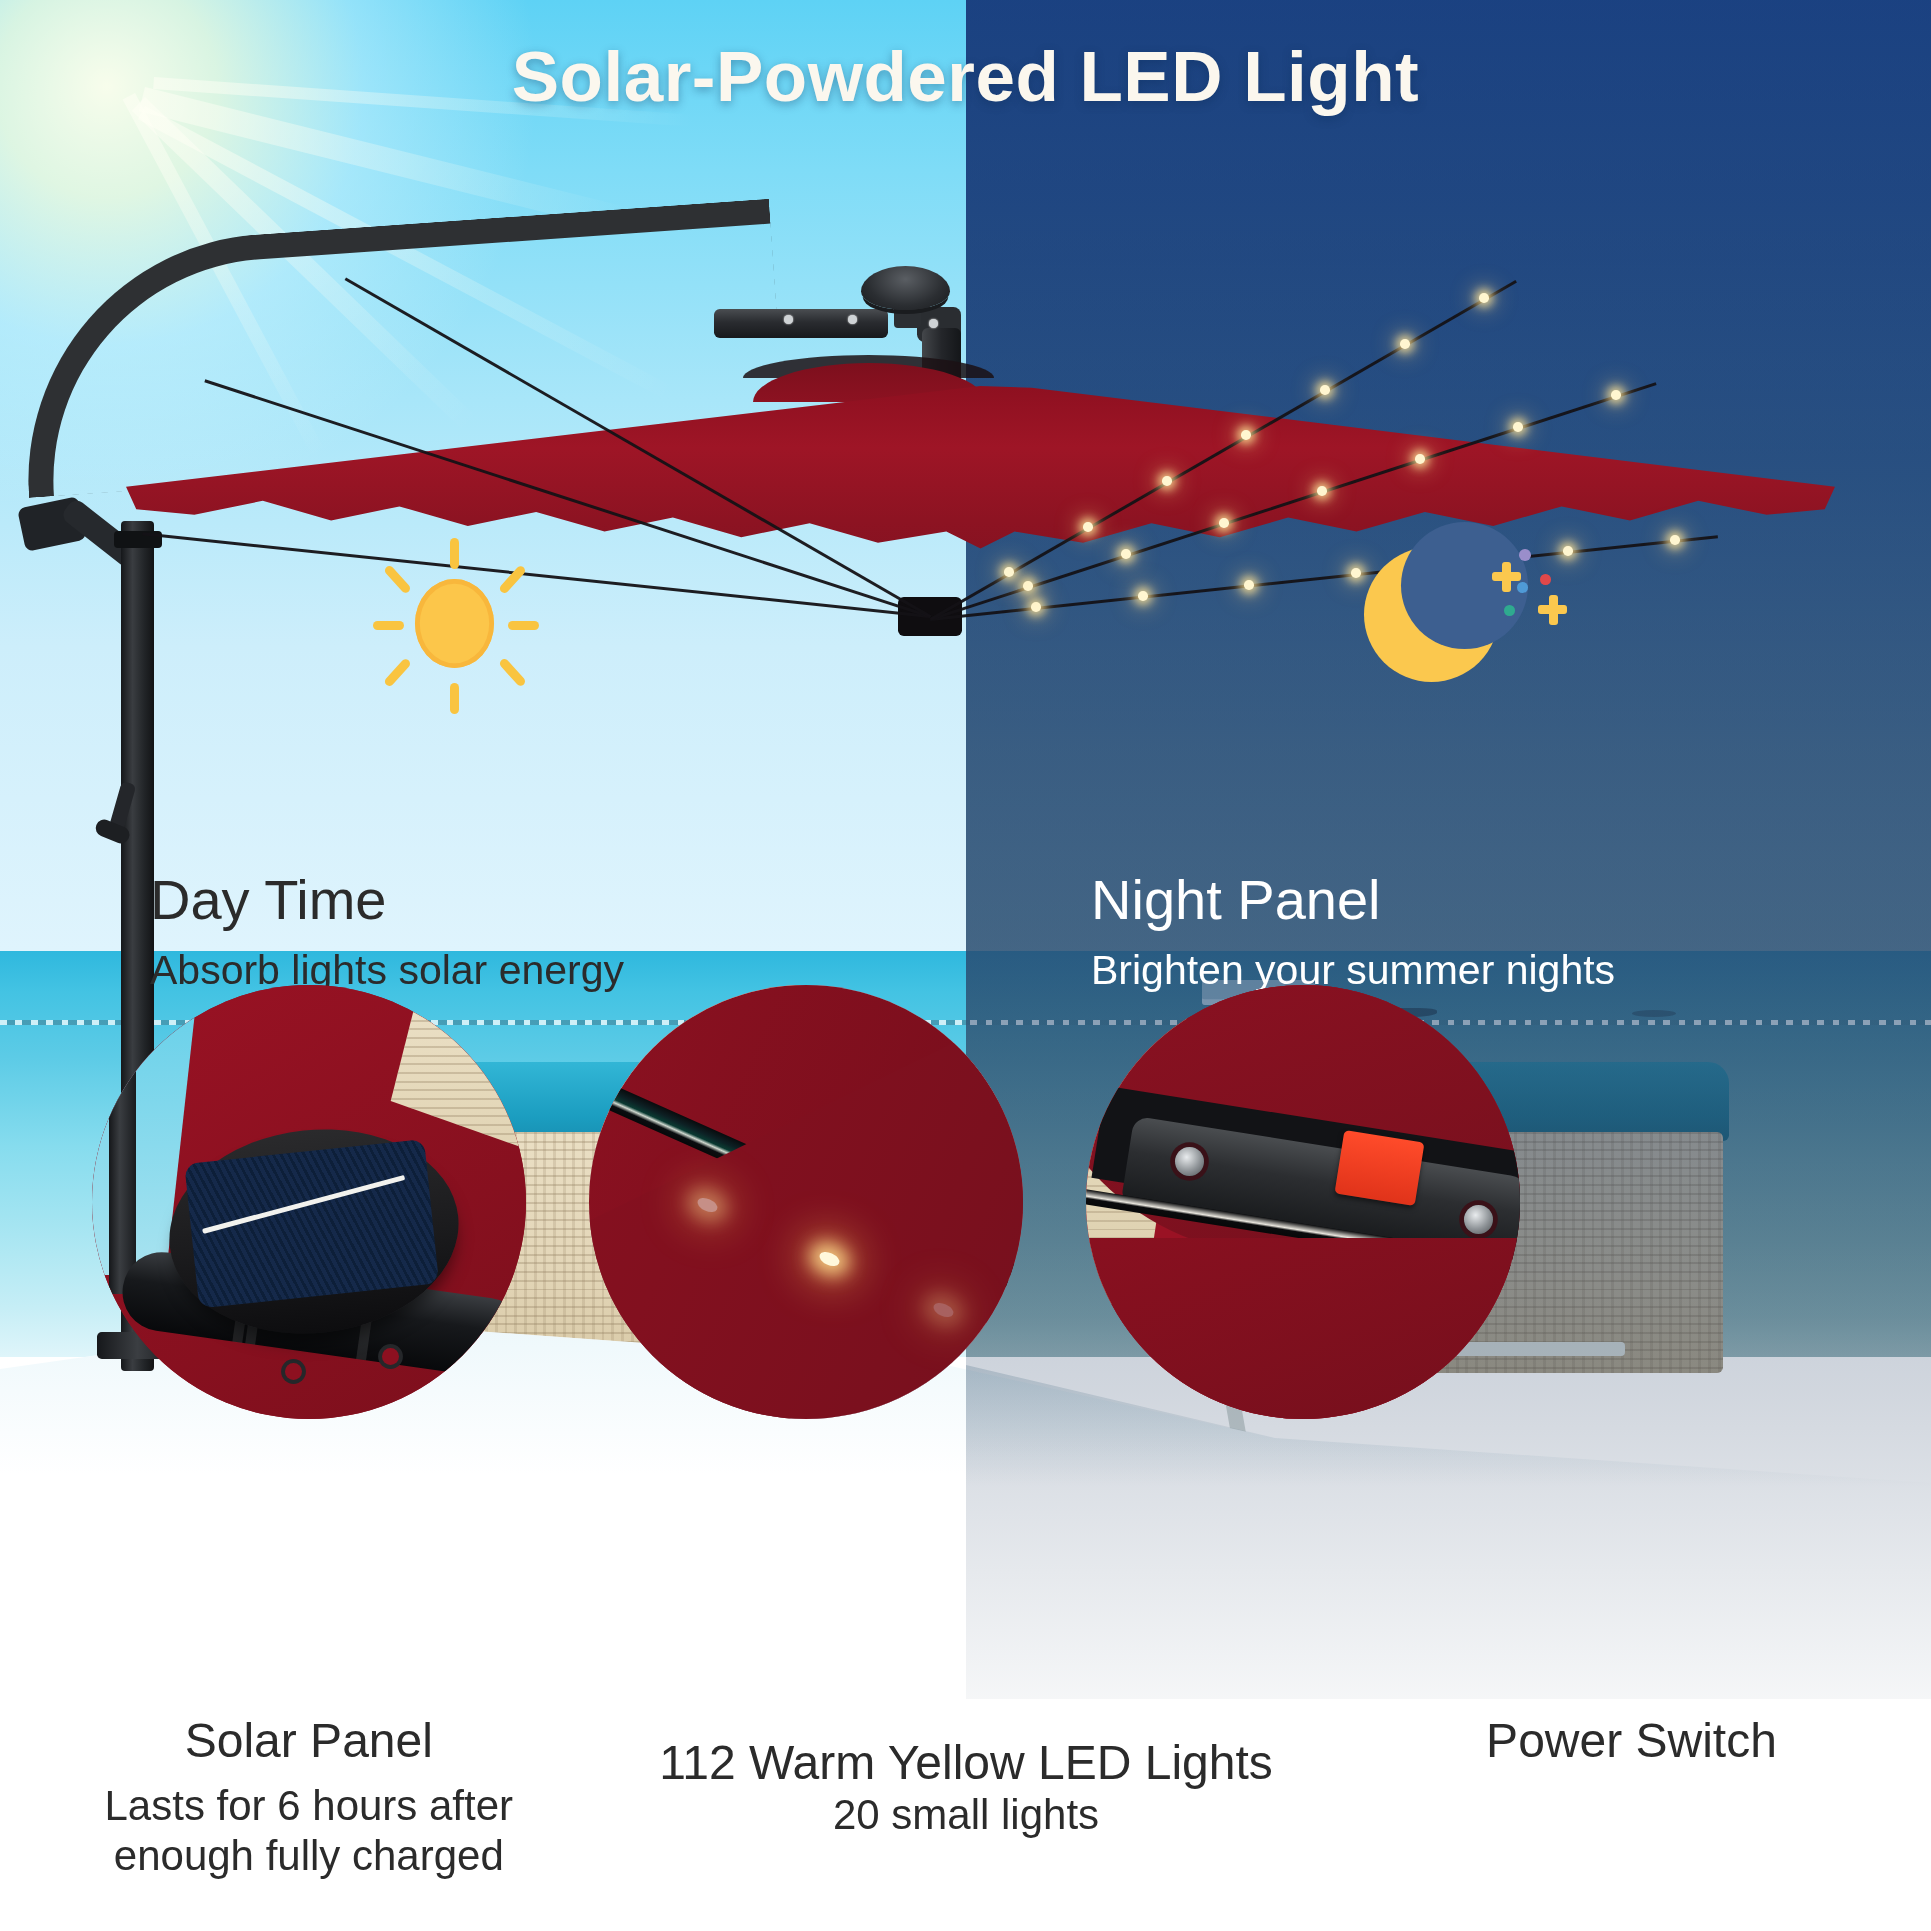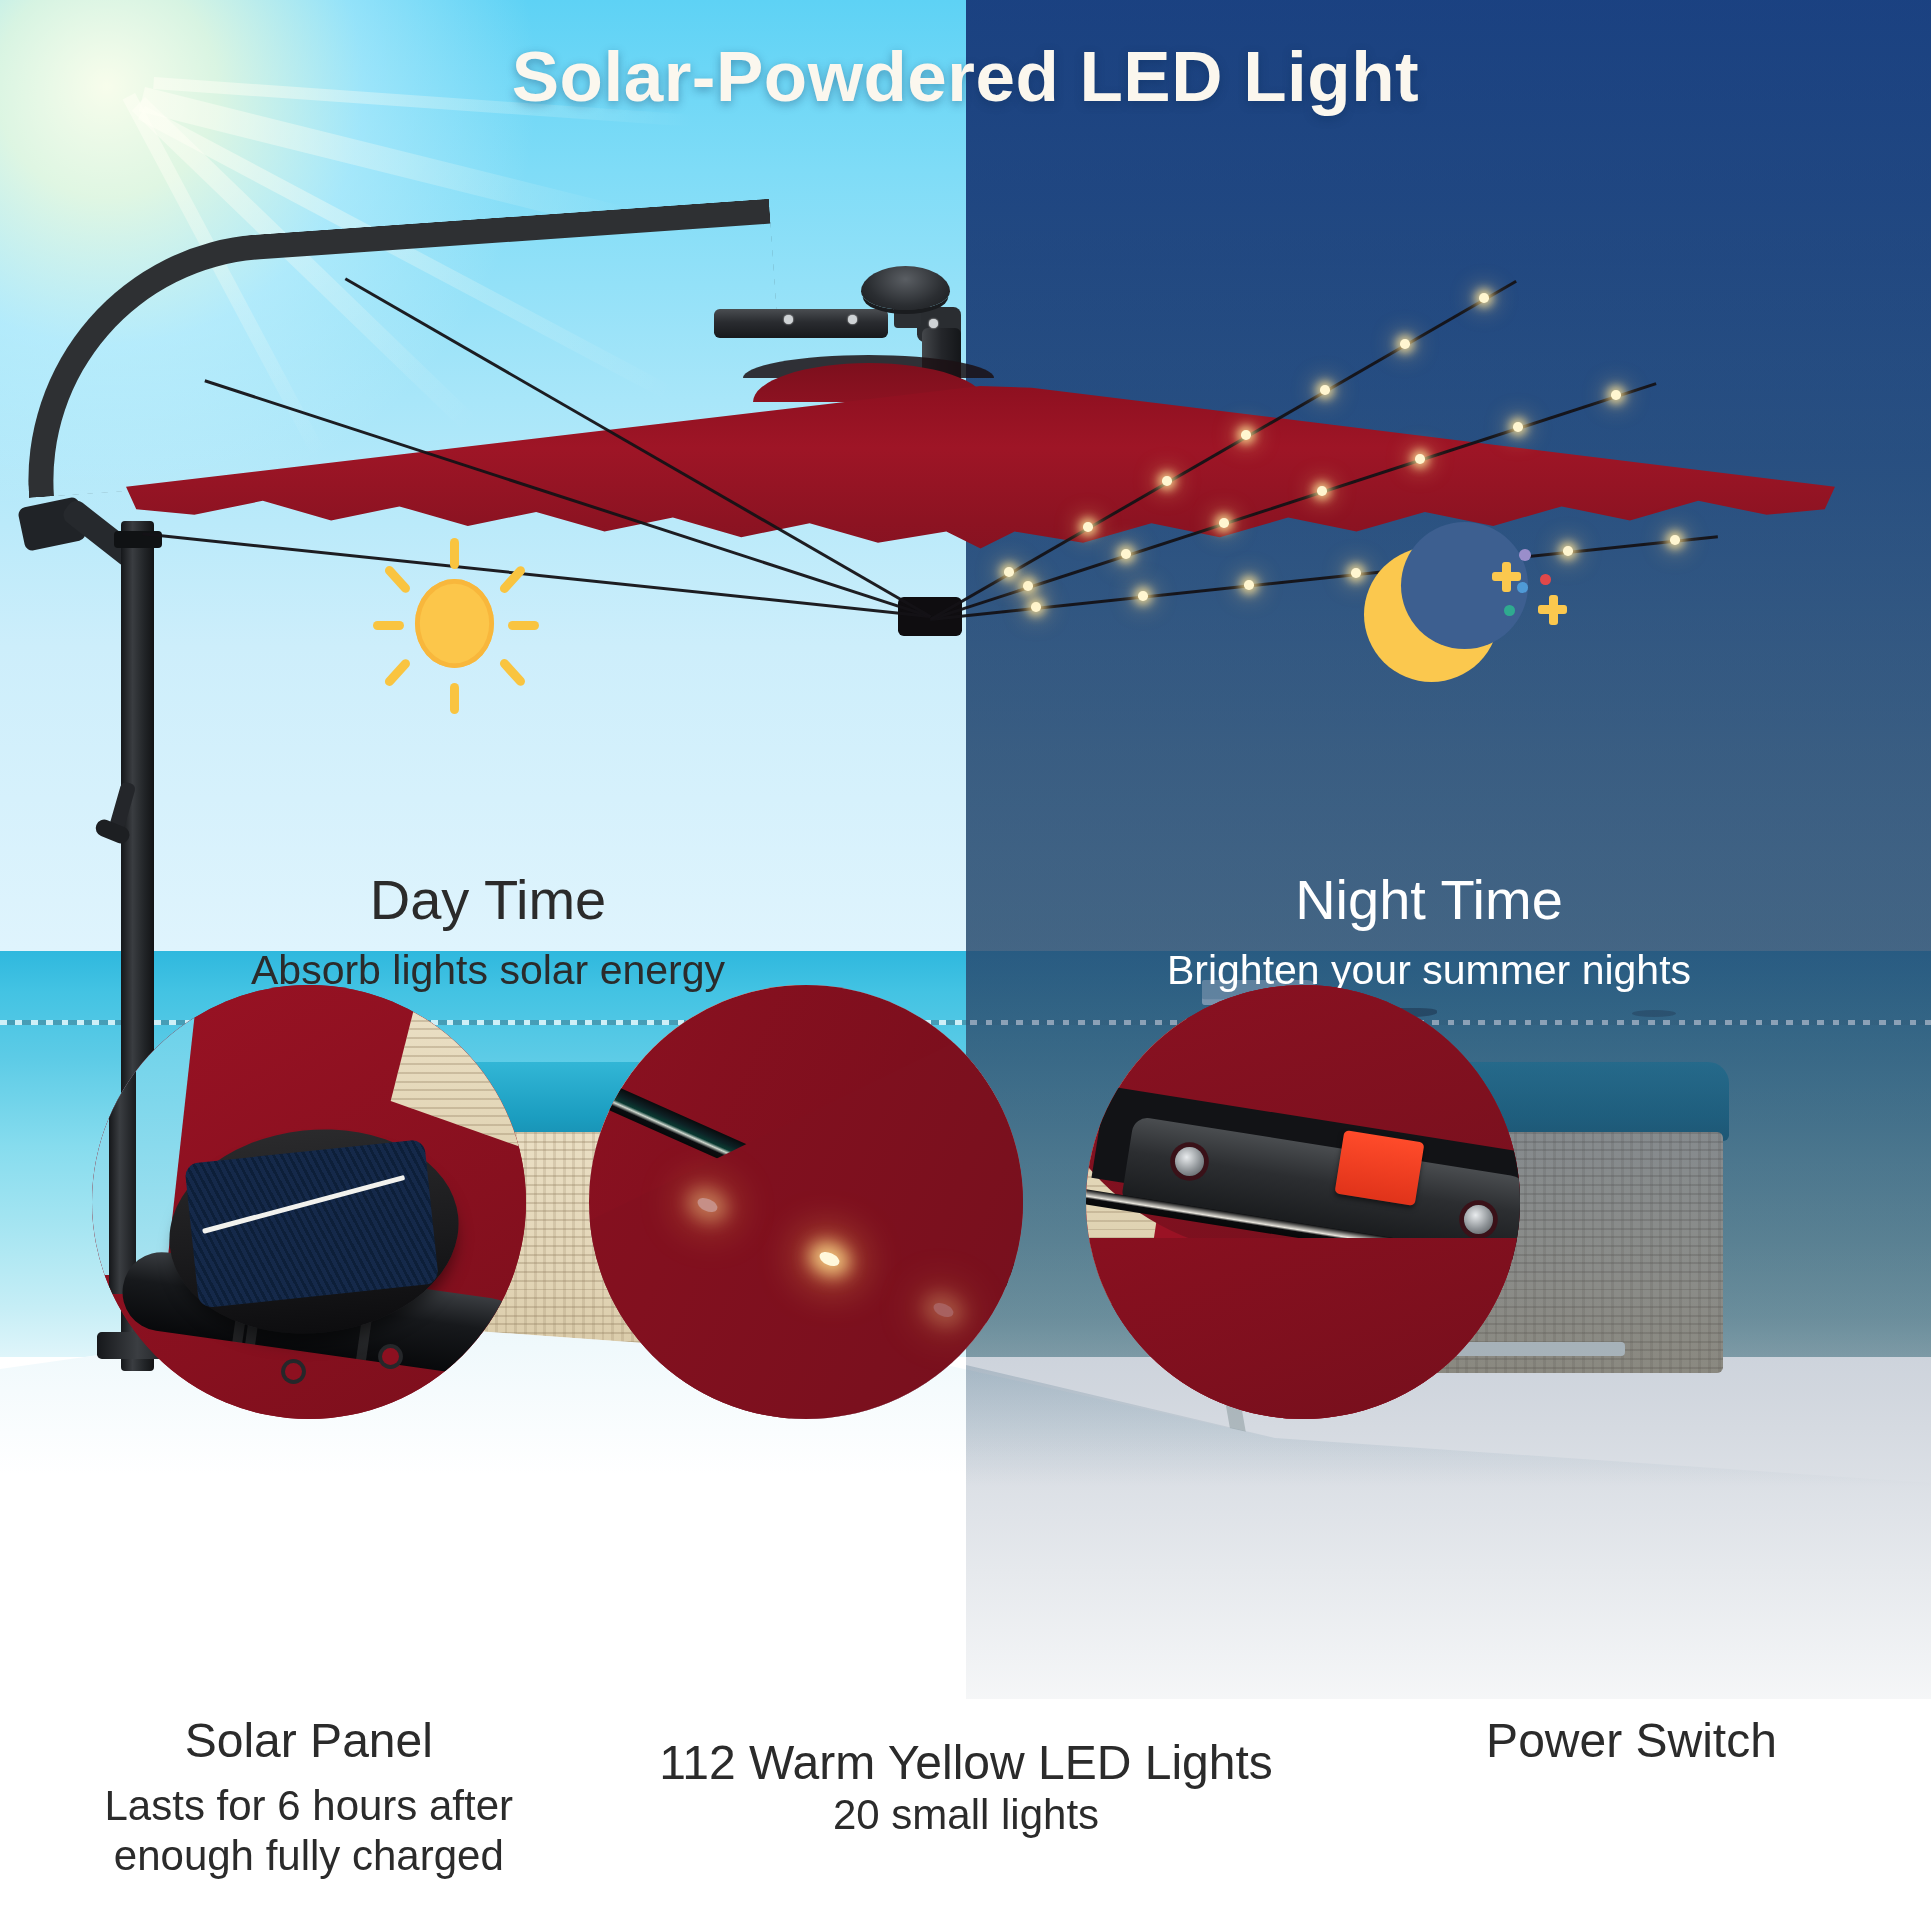--- a/index.html
+++ b/index.html
@@ -100,21 +100,21 @@
       linear-gradient(to bottom,#eadfc4,#e3d6b8 55%,#d8c9a6);}
   .chair .frame{position:absolute;background:#f4efe4;border-radius:3.9px;}
 
   
   .title{position:absolute;left:0;top:39px;width:1931px;text-align:center;color:#fbf7ee;
     font-size:71px;font-weight:bold;line-height:1.08;letter-spacing:0.5px;
     text-shadow:0 2.9px 9.7px rgba(10,40,80,.35);}
   .title .l2{display:block;}
 
   
-  .dn-label{position:absolute;text-align:center;width:676px;}
+  .dn-label{position:absolute;text-align:left;width:676px;}
   .dn-label .big{font-size:56px;line-height:1.1;}
   .dn-label .small{font-size:41px;line-height:1.2;margin-top:15.4px;}
   .day-block{left:150px;top:869px;color:#2b2b2b;}
   .night-block{left:1091px;top:869px;color:#ffffff;}
 
   .sun-icon{position:absolute;left:367px;top:536px;width:174px;height:174px;}
   .sun-core{position:absolute;left:48px;top:43px;width:79px;height:89px;border-radius:50%;
     background:#fcc64a;box-shadow:0 0 0 4.8px #f8b73c inset;}
   .sun-ray{position:absolute;background:#f9c440;border-radius:3.9px;}
   .moon-icon{position:absolute;left:1347px;top:526px;width:241px;height:183px;}
@@ -323,21 +323,21 @@
 
   <div class="title">
     <span class="l2">Solar-Powdered LED Light</span>
   </div>
 
   <div class="dn-label day-block">
     <div class="big">Day Time</div>
     <div class="small">Absorb lights solar energy</div>
   </div>
   <div class="dn-label night-block">
-    <div class="big">Night Time</div>
+    <div class="big">Night Panel</div>
     <div class="small">Brighten your summer nights</div>
   </div>
 
   <div class="detail d1">
     <div class="dcirc-bg" style="background:linear-gradient(150deg,#9a1224,#7c0f1c);"></div>
     <div class="sp-sky" style="clip-path:polygon(0 0,106px 0,58px 434px,0 434px);"></div>
     <div class="sp-wicker" style="clip-path:polygon(39px 0,145px 0,145px 164px,9.7px 116px);"></div>
     <div class="sp-pole"></div>
     <div class="sp-tube">
       <div class="sp-ring" style="left:116px;"></div>

